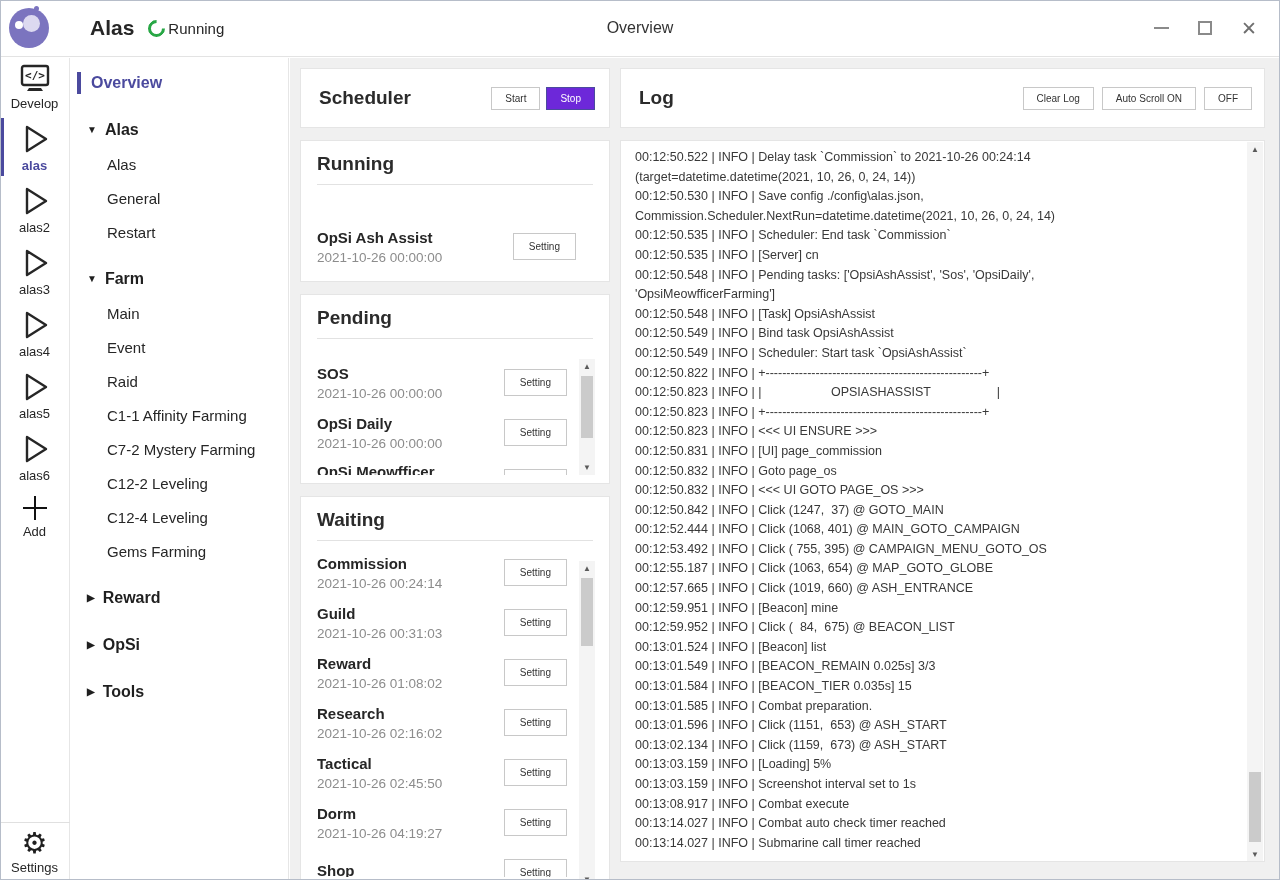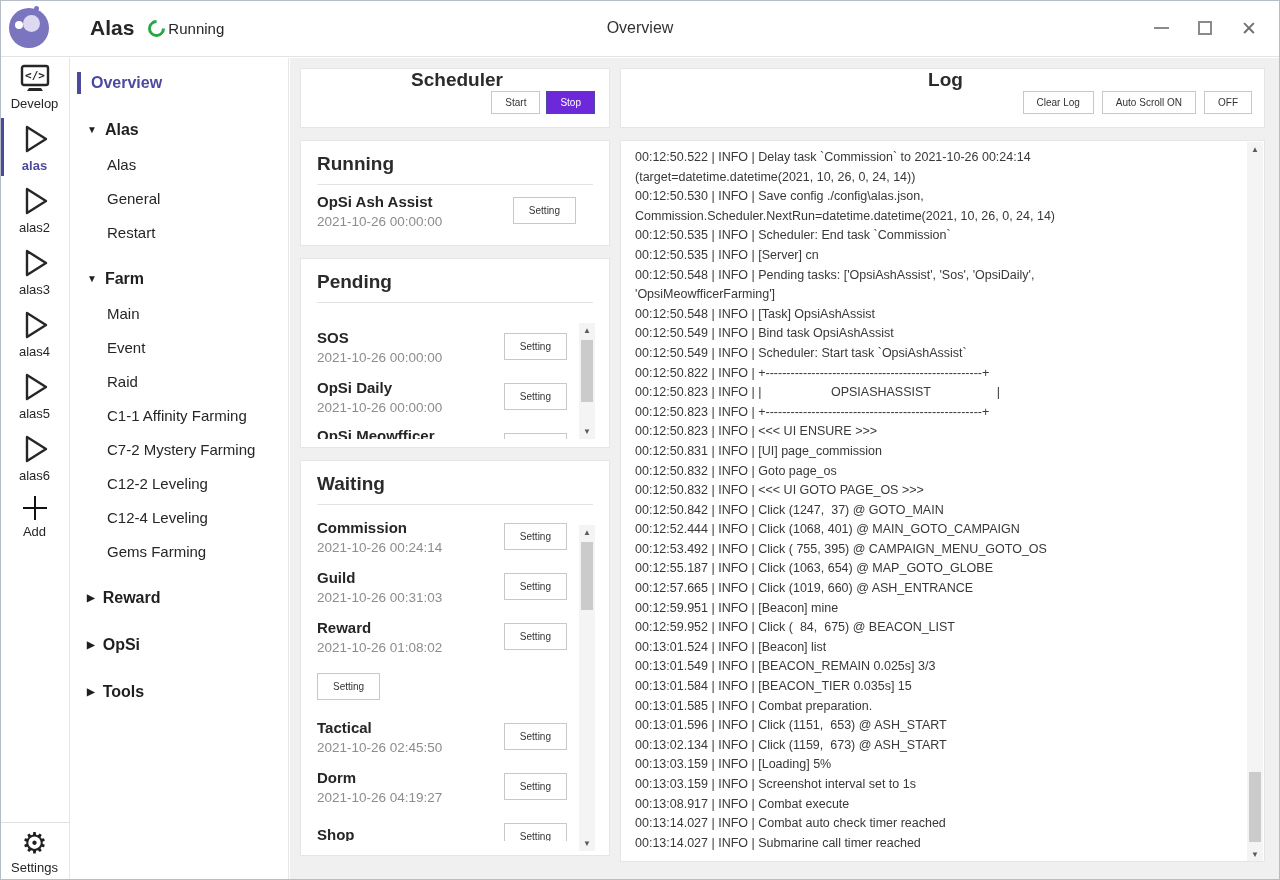--- a/index.html
+++ b/index.html
@@ -43,40 +43,40 @@
   .nav-active { position:relative; padding-left:20px; font-size:16px; font-weight:700; color:#4b4a9e;
                 height:22px; line-height:22px; cursor:pointer; }
   .nav-active::before { content:""; position:absolute; left:6px; top:0; bottom:0; width:4px; background:#4b4a9e; }
   .nav-group { padding-left:16px; font-size:16px; font-weight:700; color:#1f1f1f; margin-top:25px;
                height:22px; line-height:22px; cursor:pointer; }
   .nav-group .tri { display:inline-block; font-size:10px; vertical-align:2px; margin-right:8px; color:#1f1f1f; }
   .nav-child { padding-left:36px; font-size:15px; color:#262626; margin-top:14px; height:20px; line-height:20px; cursor:pointer; }
 
   
   .main { position:absolute; left:290px; top:58px; width:990px; height:822px; background:#f0f0f0; }
-  .card { background:#fff; border:1px solid #e5e5e5;flex-direction:column; }
+  .card { background:#fff; border:1px solid #e5e5e5; }
 
   
   .col-mid { position:absolute; left:10px; top:10px; width:310px; }
   .sched { height:60px; display:flex; align-items:center; padding:0 14px 0 18px; }
   .card-title { font-size:19px; font-weight:600; color:#2b2b2b; }
   .sched .btns { margin-left:auto; display:flex; gap:6px; }
   .btn { font-size:10px; color:#333; background:#fff; border:1px solid #c8c8c8; padding:5px 13px; cursor:pointer;
          font-family:"Liberation Sans", sans-serif; }
   .btn.primary { background:#6d28d9; border-color:#4b4a9e; color:#fff; }
 
   .taskcard { margin-top:12px; padding:12px 16px 10px; position:relative; }
   .taskcard .divider { border-bottom:1px solid #e2e2e2; margin:9px 0 0; }
   .tasklist { overflow:hidden; position:relative; }
   .trow { display:flex; align-items:center; justify-content:space-between; height:50px; padding-right:26px; }
   .tinfo { width:176px; }
   .tname { font-size:15px; font-weight:700; color:#262626; line-height:19px; }
   .ttime { font-size:13.5px; color:#8c8c8c; margin-top:3px; }
   .btn.setting { padding:7px 15px; }
-  .running-card .trow { padding-right:17px; }
+  .running-card .trow { padding-right:17px;margin-top:36px; }
 
   .pending-card { height:190px; }
   .pending-card .tasklist { height:118px; margin-top:18px; }
   .waiting-card { height:396px; }
   .waiting-card .tasklist { height:330px; margin-top:6px; }
 
   
   .vscroll { position:absolute; width:16px; background:#f4f4f4; }
   .vscroll .arr { position:absolute; left:0; width:16px; height:15px; font-size:8px; color:#5a5a5a;
                   display:flex; align-items:center; justify-content:center; cursor:pointer; }
@@ -282,20 +282,24 @@
           <button class="btn setting">Setting</button>
         </div>
         <div class="trow">
           <div class="tinfo">
             <div class="tname">Reward</div>
             <div class="ttime">2021-10-26 01:08:02</div>
           </div>
           <button class="btn setting">Setting</button>
         </div>
         <div class="trow">
+          <div class="tinfo">
+            <div class="tname">Research</div>
+            <div class="ttime">2021-10-26 02:16:02</div>
+          </div>
           <button class="btn setting">Setting</button>
         </div>
         <div class="trow">
           <div class="tinfo">
             <div class="tname">Tactical</div>
             <div class="ttime">2021-10-26 02:45:50</div>
           </div>
           <button class="btn setting">Setting</button>
         </div>
         <div class="trow">

